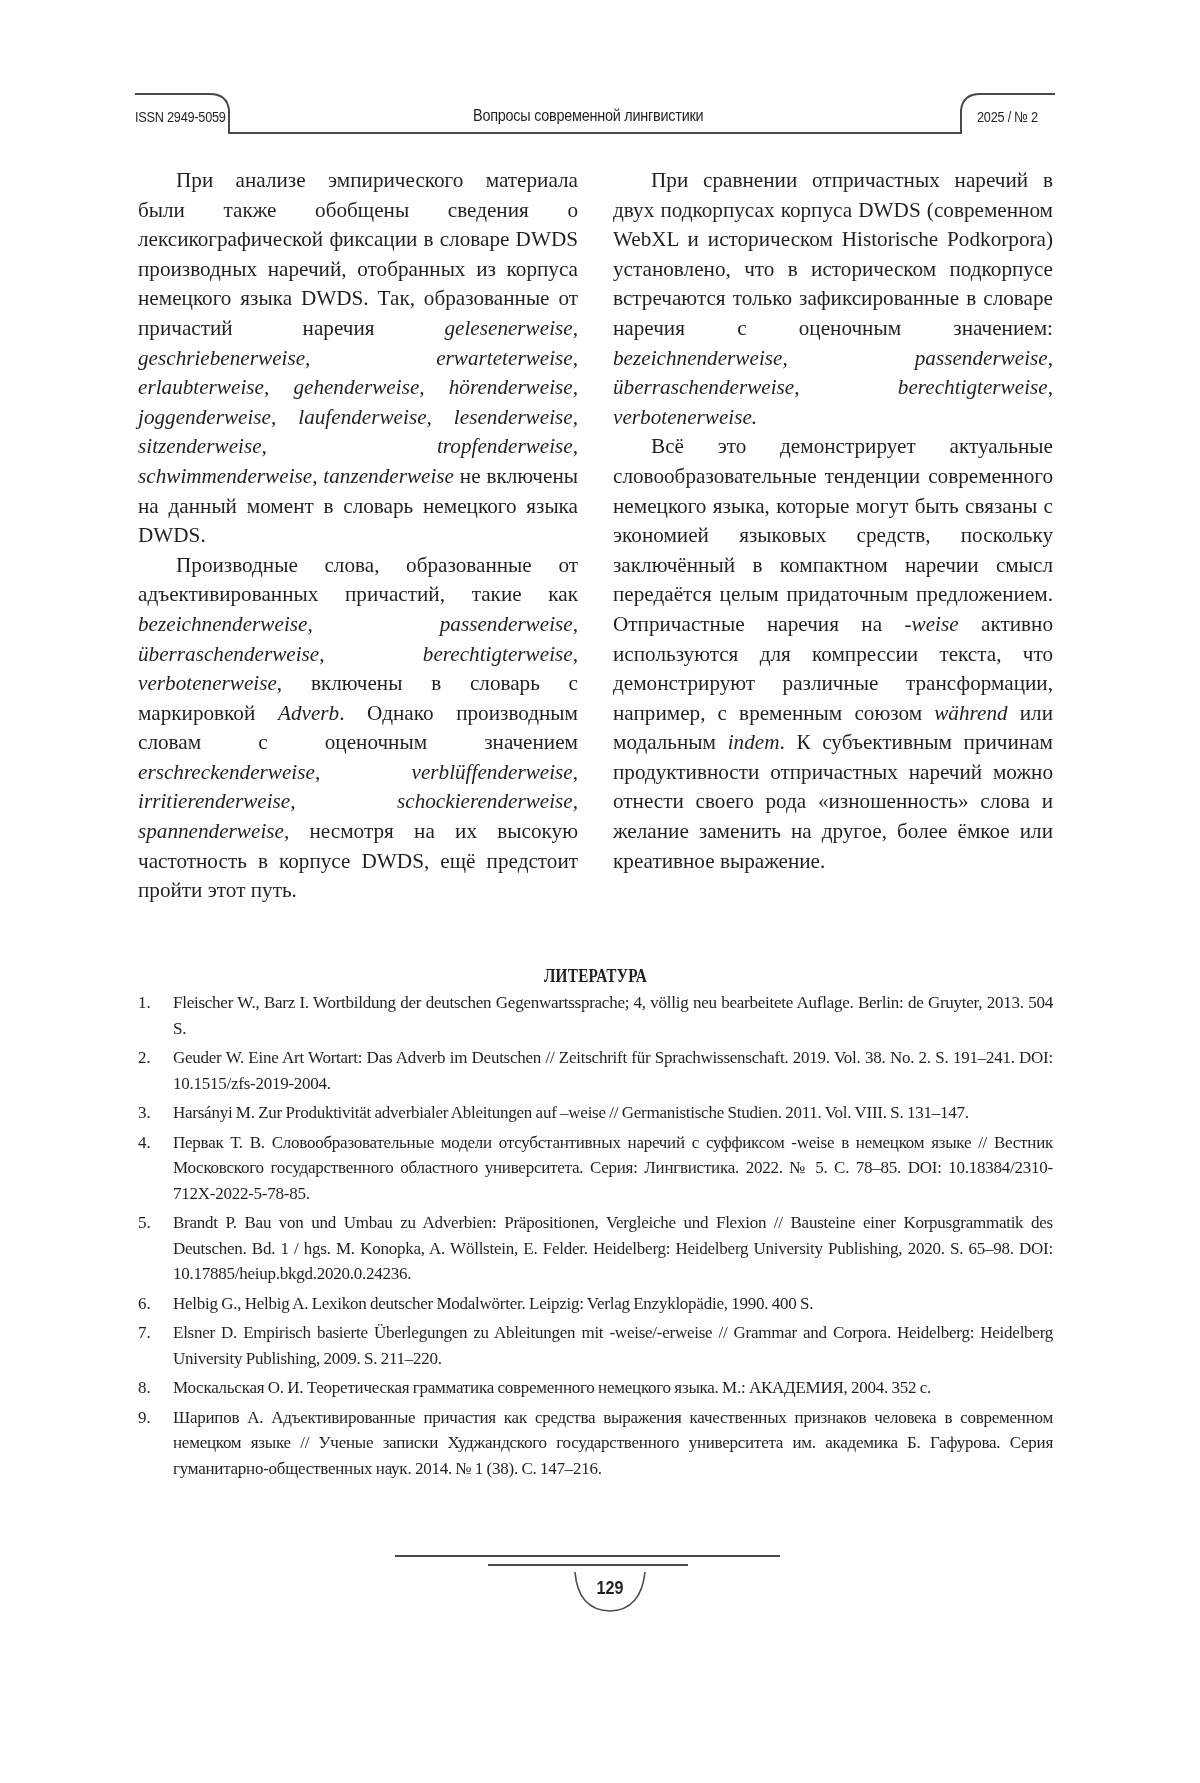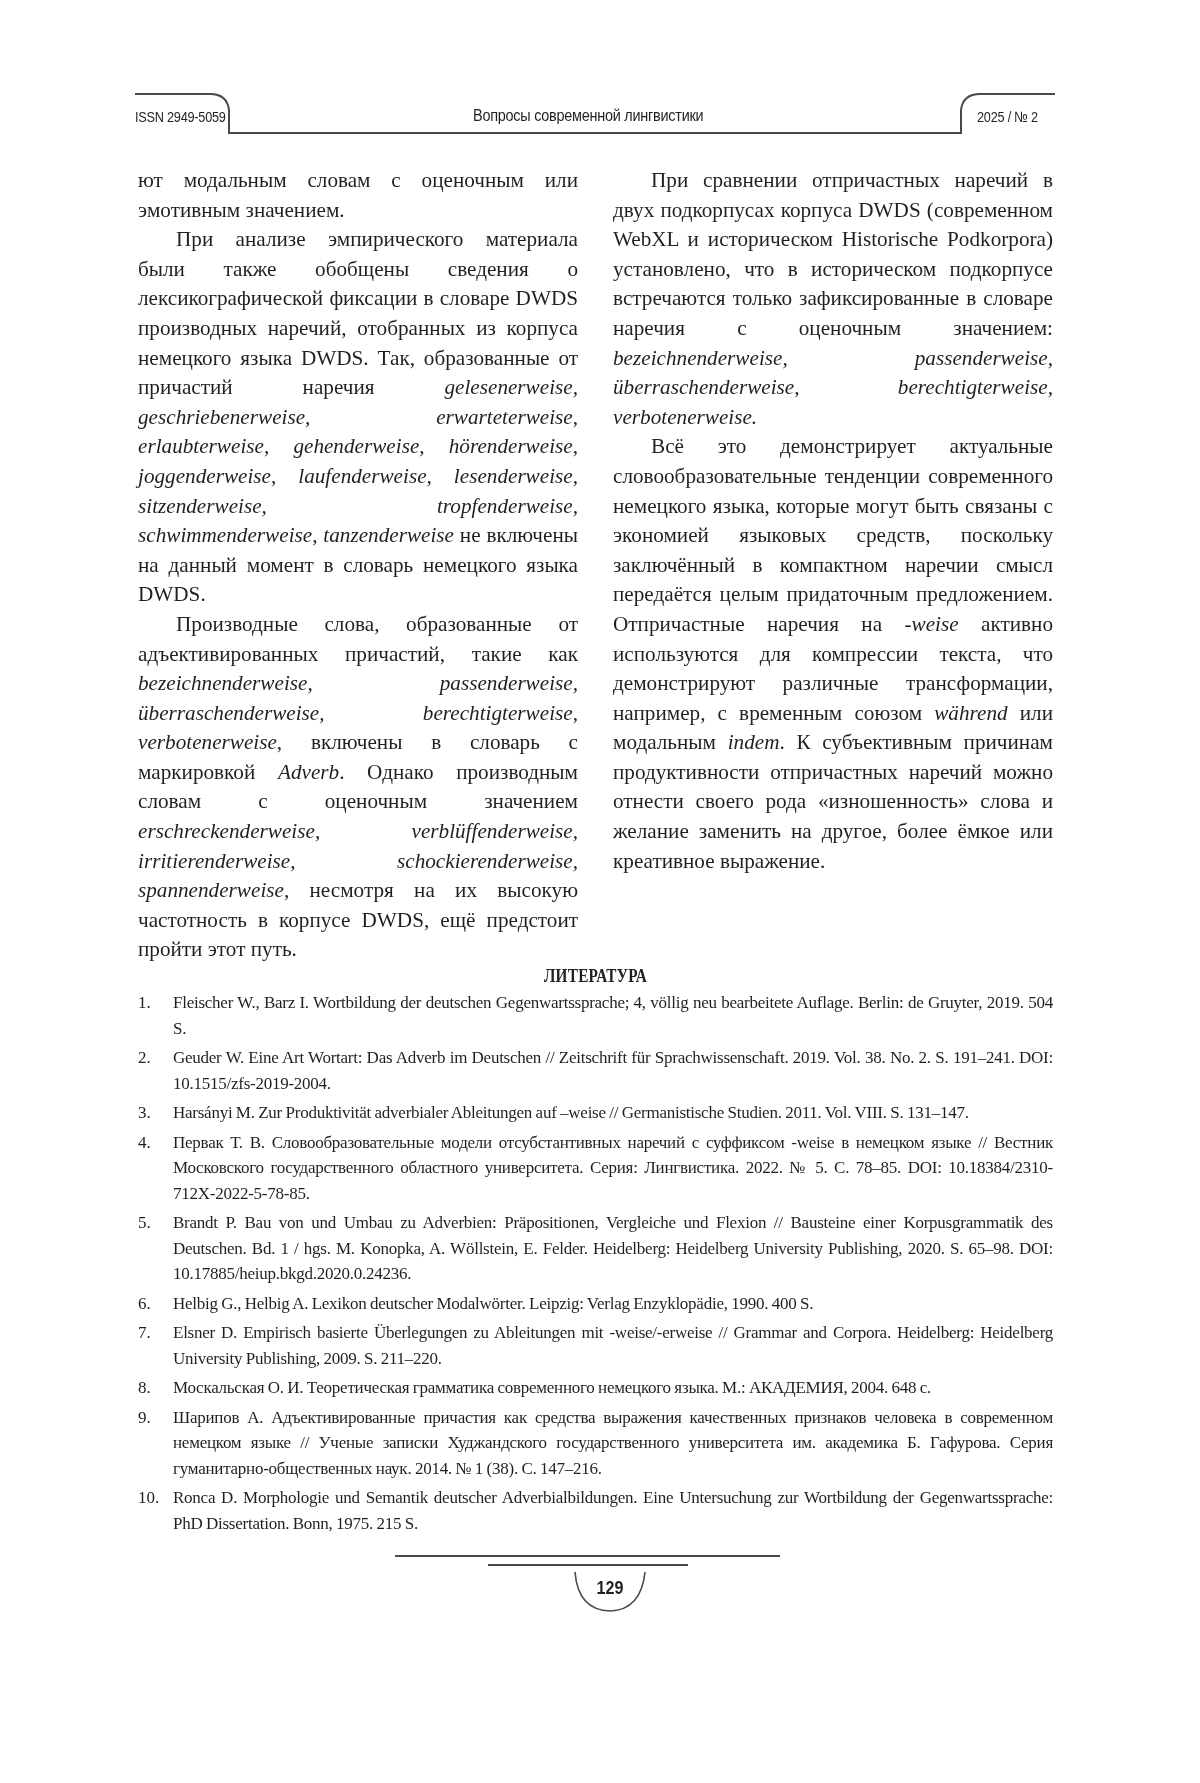--- a/index.html
+++ b/index.html
@@ -30,35 +30,34 @@
   <svg width="920" height="50" viewBox="0 0 920 50">
     <path d="M0 6 L75 6 Q92 6 94 22 L94 45 L826 45 L826 22 Q828 6 845 6 L920 6" fill="none" stroke="#4a4a4a" stroke-width="2"></path>
   </svg>
   <span class="hdr-text hdr-issn">ISSN 2949-5059</span>
   <span class="hdr-text hdr-title">Вопросы современной лингвистики</span>
   <span class="hdr-text hdr-issue">2025 / № 2</span>
 </div>
 
 <div class="cols">
   <div class="col">
-    <p><span>ют модальным словам с оценочным или эмотивным значением.</span></p>
     <p class="ind"><span>При анализе эмпирического материала были также обобщены сведения о лексикографической фиксации в словаре DWDS производных наречий, отобранных из корпуса немецкого языка DWDS. Так, образованные от причастий наречия </span><i>gelesenerweise, geschriebenerweise, erwarteterweise, erlaubterweise, gehenderweise, hörenderweise, joggenderweise, laufenderweise, lesenderweise, sitzenderweise, tropfenderweise, schwimmenderweise, tanzenderweise</i><span> не включены на данный момент в словарь немецкого языка DWDS.</span></p>
     <p class="ind"><span>Производные слова, образованные от адъективированных причастий, такие как </span><i>bezeichnenderweise, passenderweise, überraschenderweise, berechtigterweise, verbotenerweise</i><span>, включены в словарь с маркировкой </span><i>Adverb</i><span>. Однако производным словам с оценочным значением </span><i>erschreckenderweise, verblüffenderweise, irritierenderweise, schockierenderweise, spannenderweise,</i><span> несмотря на их высокую частотность в корпусе DWDS, ещё предстоит пройти этот путь.</span></p>
   </div>
   <div class="col">
     <p class="ind"><span>При сравнении отпричастных наречий в двух подкорпусах корпуса DWDS (современном WebXL и историческом Historische Podkorpora) установлено, что в историческом подкорпусе встречаются только зафиксированные в словаре наречия с оценочным значением: </span><i>bezeichnenderweise, passenderweise, überraschenderweise, berechtigterweise, verbotenerweise.</i></p>
     <p class="ind"><span>Всё это демонстрирует актуальные словообразовательные тенденции современного немецкого языка, которые могут быть связаны с экономией языковых средств, поскольку заключённый в компактном наречии смысл передаётся целым придаточным предложением. Отпричастные наречия на </span><i>-weise</i><span> активно используются для компрессии текста, что демонстрируют различные трансформации, например, с временным союзом </span><i>während</i><span> или модальным </span><i>indem</i><span>. К субъективным причинам продуктивности отпричастных наречий можно отнести своего рода «изношенность» слова и желание заменить на другое, более ёмкое или креативное выражение.</span></p>
   </div>
 </div>
 
 <div class="refs">
   <div class="refs-title">ЛИТЕРАТУРА</div>
   <div class="ref">
       <span class="ref-num">1.</span>
-      <span class="ref-text">Fleischer W., Barz I. Wortbildung der deutschen Gegenwartssprache; 4, völlig neu bearbeitete Auflage. Berlin: de Gruyter, 2019. 504 S.</span>
+      <span class="ref-text">Fleischer W., Barz I. Wortbildung der deutschen Gegenwartssprache; 4, völlig neu bearbeitete Auflage. Berlin: de Gruyter, 2013. 504 S.</span>
     </div>
   <div class="ref">
       <span class="ref-num">2.</span>
       <span class="ref-text">Geuder W. Eine Art Wortart: Das Adverb im Deutschen // Zeitschrift für Sprachwissenschaft. 2019. Vol. 38. No. 2. S. 191–241. DOI: 10.1515/zfs-2019-2004.</span>
     </div>
   <div class="ref">
       <span class="ref-num">3.</span>
       <span class="ref-text">Harsányi M. Zur Produktivität adverbialer Ableitungen auf –weise // Germanistische Studien. 2011. Vol. VIII. S. 131–147.</span>
     </div>
   <div class="ref">
@@ -72,29 +71,25 @@
   <div class="ref">
       <span class="ref-num">6.</span>
       <span class="ref-text">Helbig G., Helbig A. Lexikon deutscher Modalwörter. Leipzig: Verlag Enzyklopädie, 1990. 400 S.</span>
     </div>
   <div class="ref">
       <span class="ref-num">7.</span>
       <span class="ref-text">Elsner D. Empirisch basierte Überlegungen zu Ableitungen mit -weise/-erweise // Grammar and Corpora. Heidelberg: Heidelberg University Publishing, 2009. S. 211–220.</span>
     </div>
   <div class="ref">
       <span class="ref-num">8.</span>
-      <span class="ref-text">Москальская О. И. Теоретическая грамматика современного немецкого языка. М.: АКАДЕМИЯ, 2004. 648 с.</span>
+      <span class="ref-text">Москальская О. И. Теоретическая грамматика современного немецкого языка. М.: АКАДЕМИЯ, 2004. 352 с.</span>
     </div>
   <div class="ref">
       <span class="ref-num">9.</span>
       <span class="ref-text">Шарипов А. Адъективированные причастия как средства выражения качественных признаков человека в современном немецком языке // Ученые записки Худжандского государственного университета им. академика Б. Гафурова. Серия гуманитарно-общественных наук. 2014. № 1 (38). С. 147–216.</span>
-    </div>
-  <div class="ref">
-      <span class="ref-num">10.</span>
-      <span class="ref-text">Ronca D. Morphologie und Semantik deutscher Adverbialbildungen. Eine Untersuchung zur Wortbildung der Gegenwartssprache: PhD Dissertation. Bonn, 1975. 215 S.</span>
     </div>
 </div>
 
 <div class="footer">
   <svg width="420" height="90" viewBox="0 0 420 90">
     <line x1="0" y1="8" x2="385" y2="8" stroke="#4a4a4a" stroke-width="2"></line>
     <line x1="93" y1="17" x2="293" y2="17" stroke="#4a4a4a" stroke-width="2"></line>
     <path d="M180 24 Q183 62 215 63 Q246 62 250 24" fill="none" stroke="#4a4a4a" stroke-width="1.6"></path>
   </svg>
   <span class="page-num">129</span>

